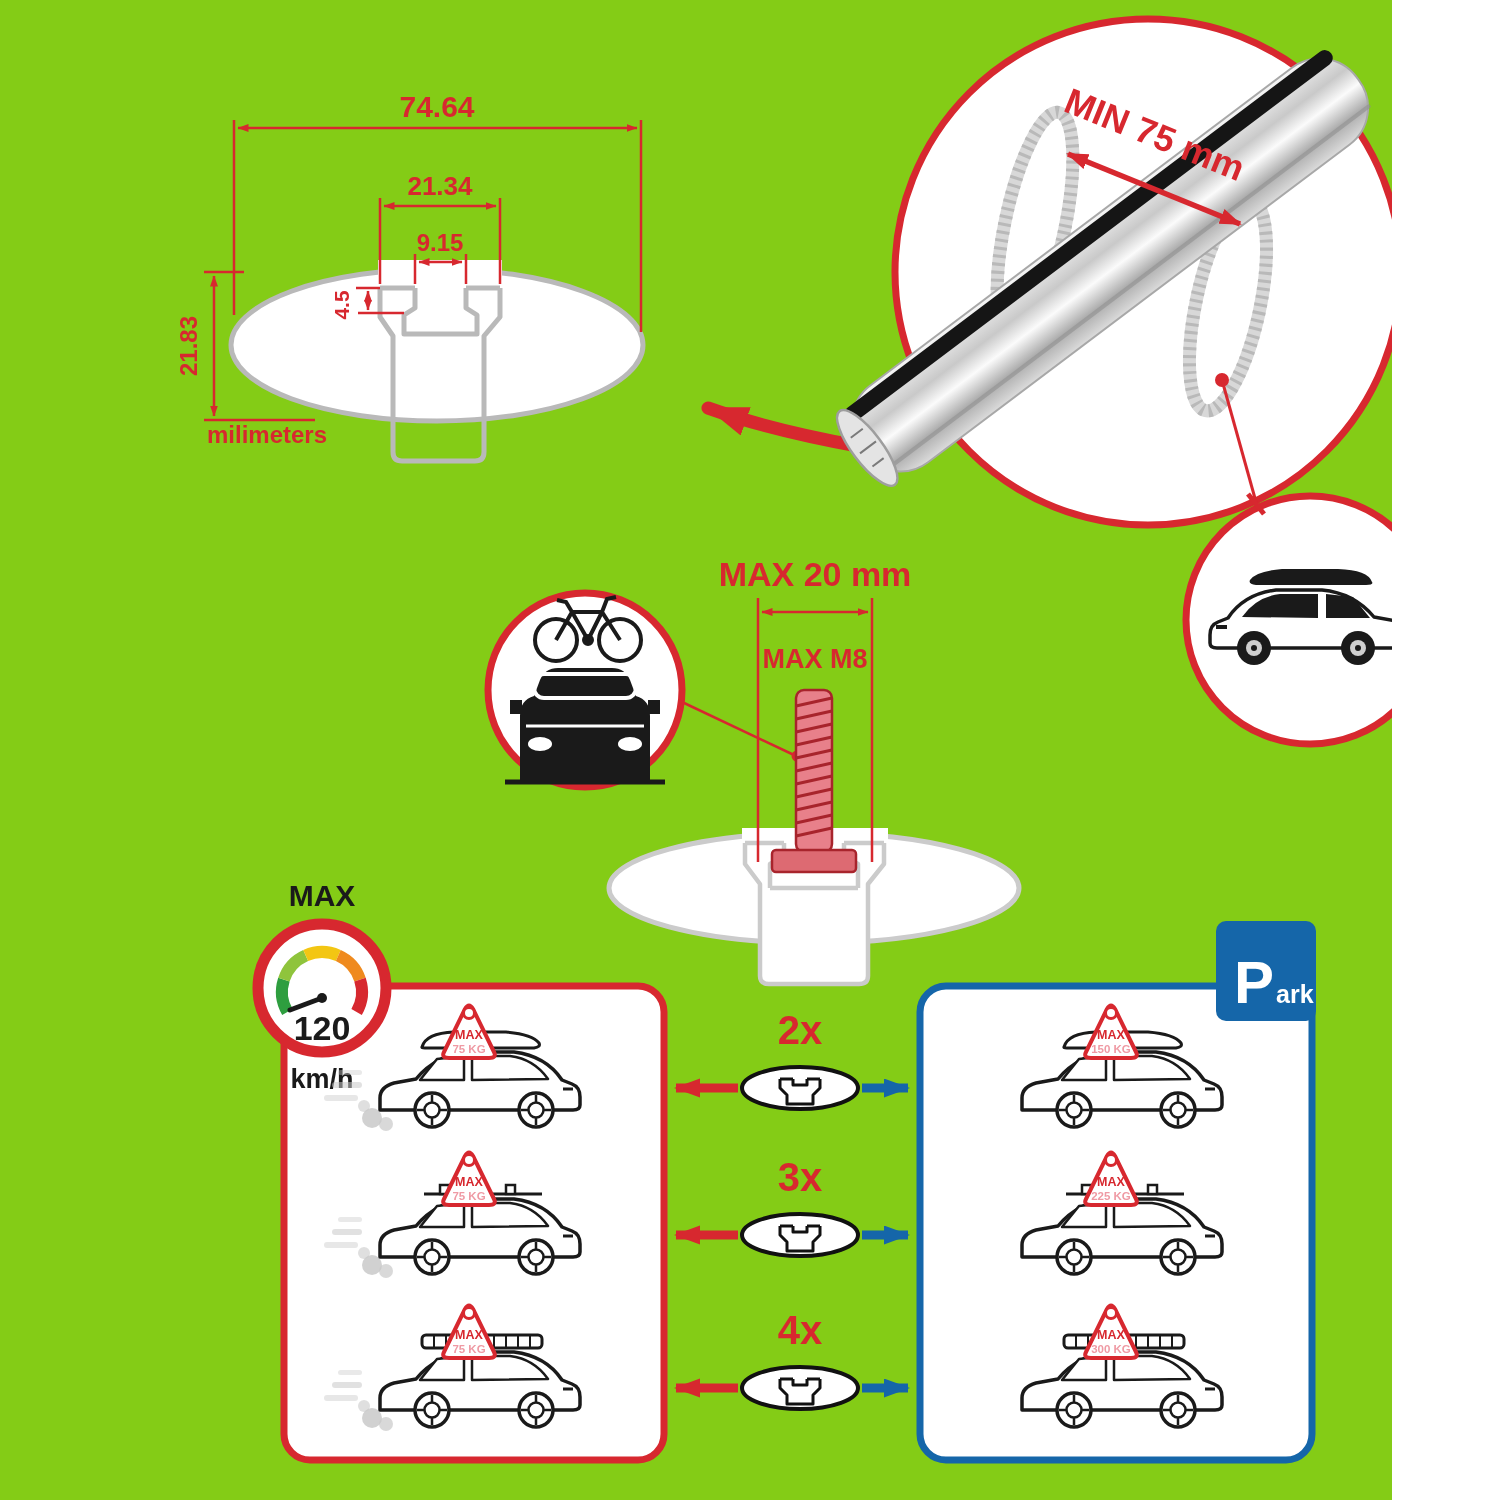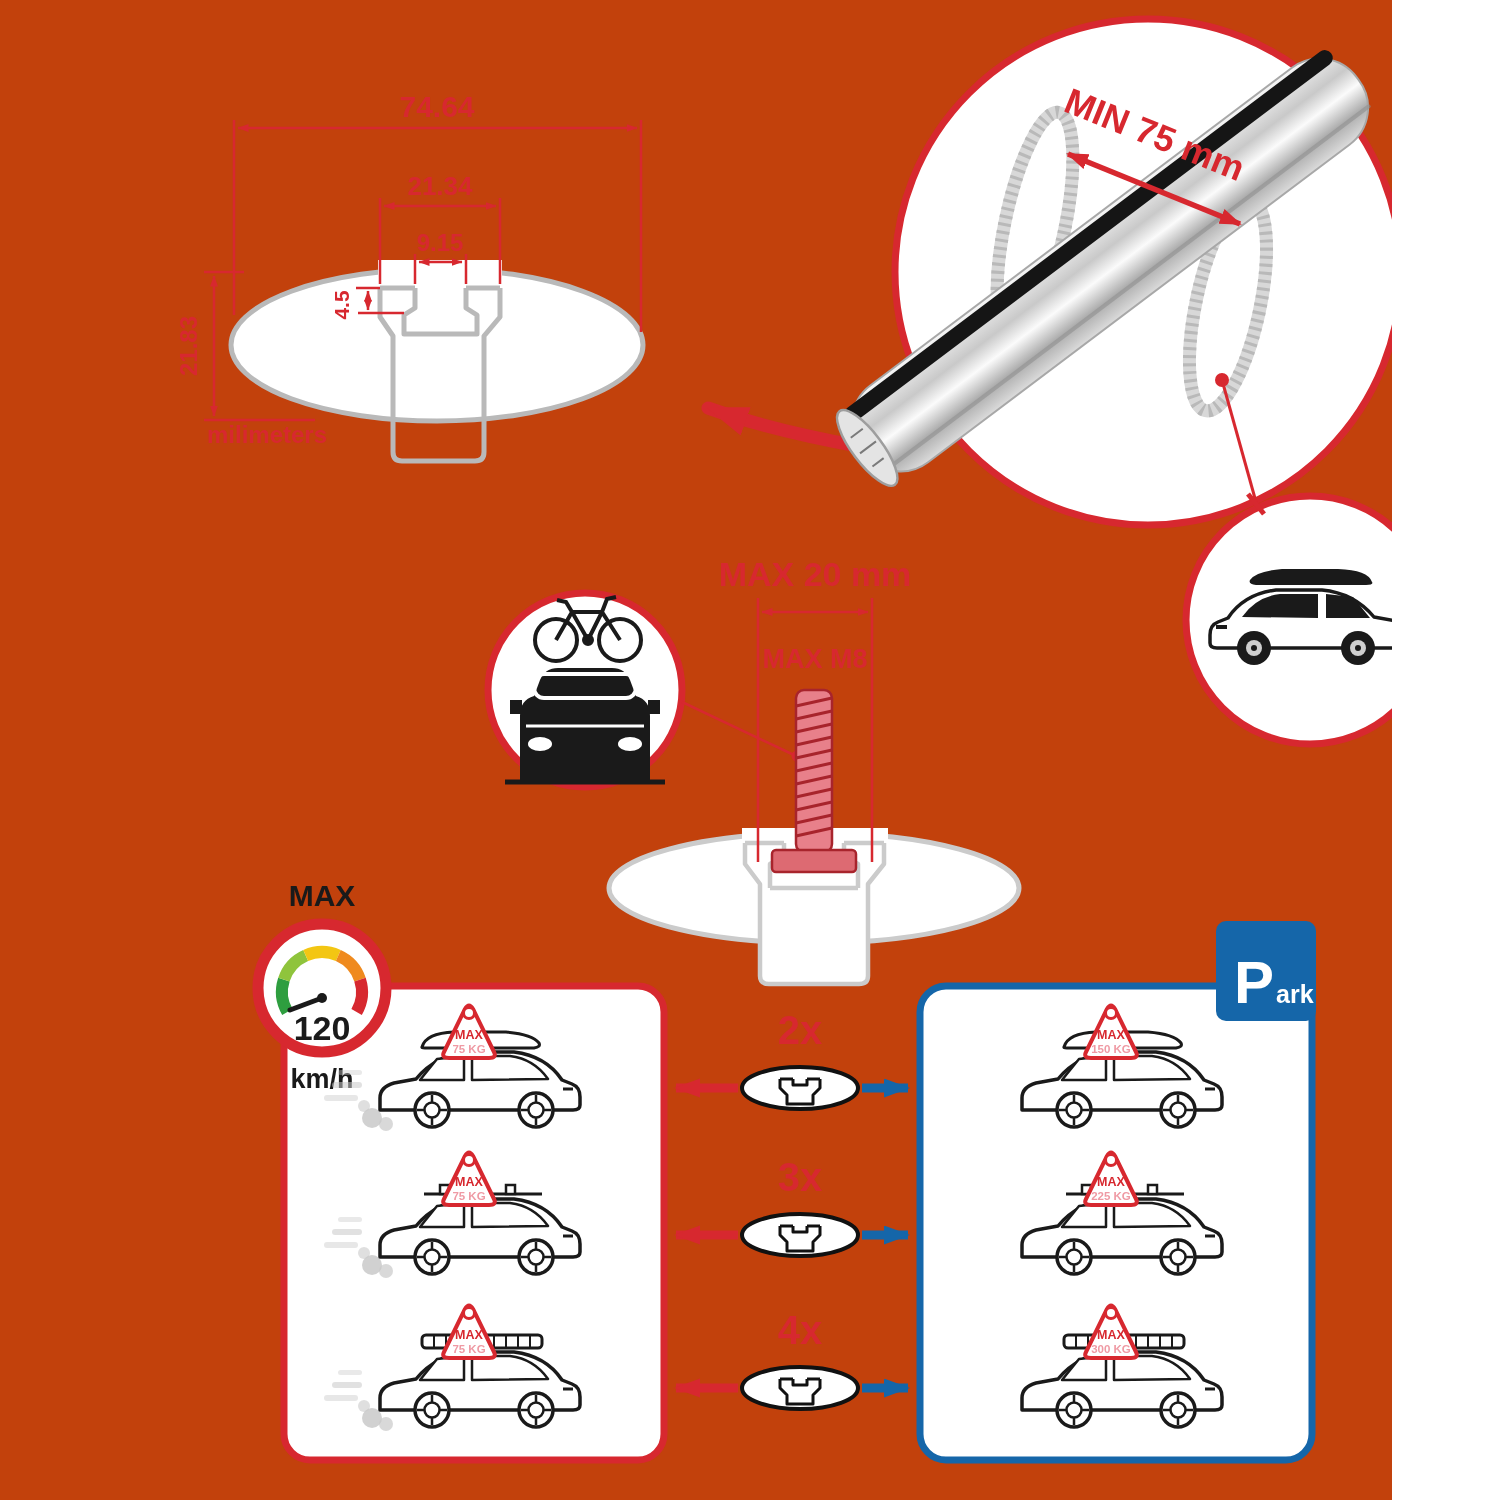--- a/index.html
+++ b/index.html
@@ -1,16 +1,16 @@
 <!DOCTYPE html>
 <html><head>
 <meta charset="utf-8">
 <style>
   html,body{margin:0;padding:0;background:#fff;}
-  #stage{width:1392px;height:1500px;position:relative;background:#c2410c;overflow:hidden;}
+  #stage{width:1392px;height:1500px;position:relative;background:#84cc16;overflow:hidden;}
   svg{display:block;}
   text{font-family:"Liberation Sans","DejaVu Sans",sans-serif;}
   .dimline{stroke:#d7282f;stroke-width:2.5;fill:none;}
   .dimtxt{fill:#d7282f;font-weight:bold;}
   .graypro{stroke:#b9b9b9;stroke-width:5;fill:none;stroke-linejoin:round;}
   .graypro2{stroke:#cbcbcb;stroke-width:4.5;fill:none;stroke-linejoin:round;}
   .blk{fill:#1a1a1a;}
 </style>
 </head>
 <body>

